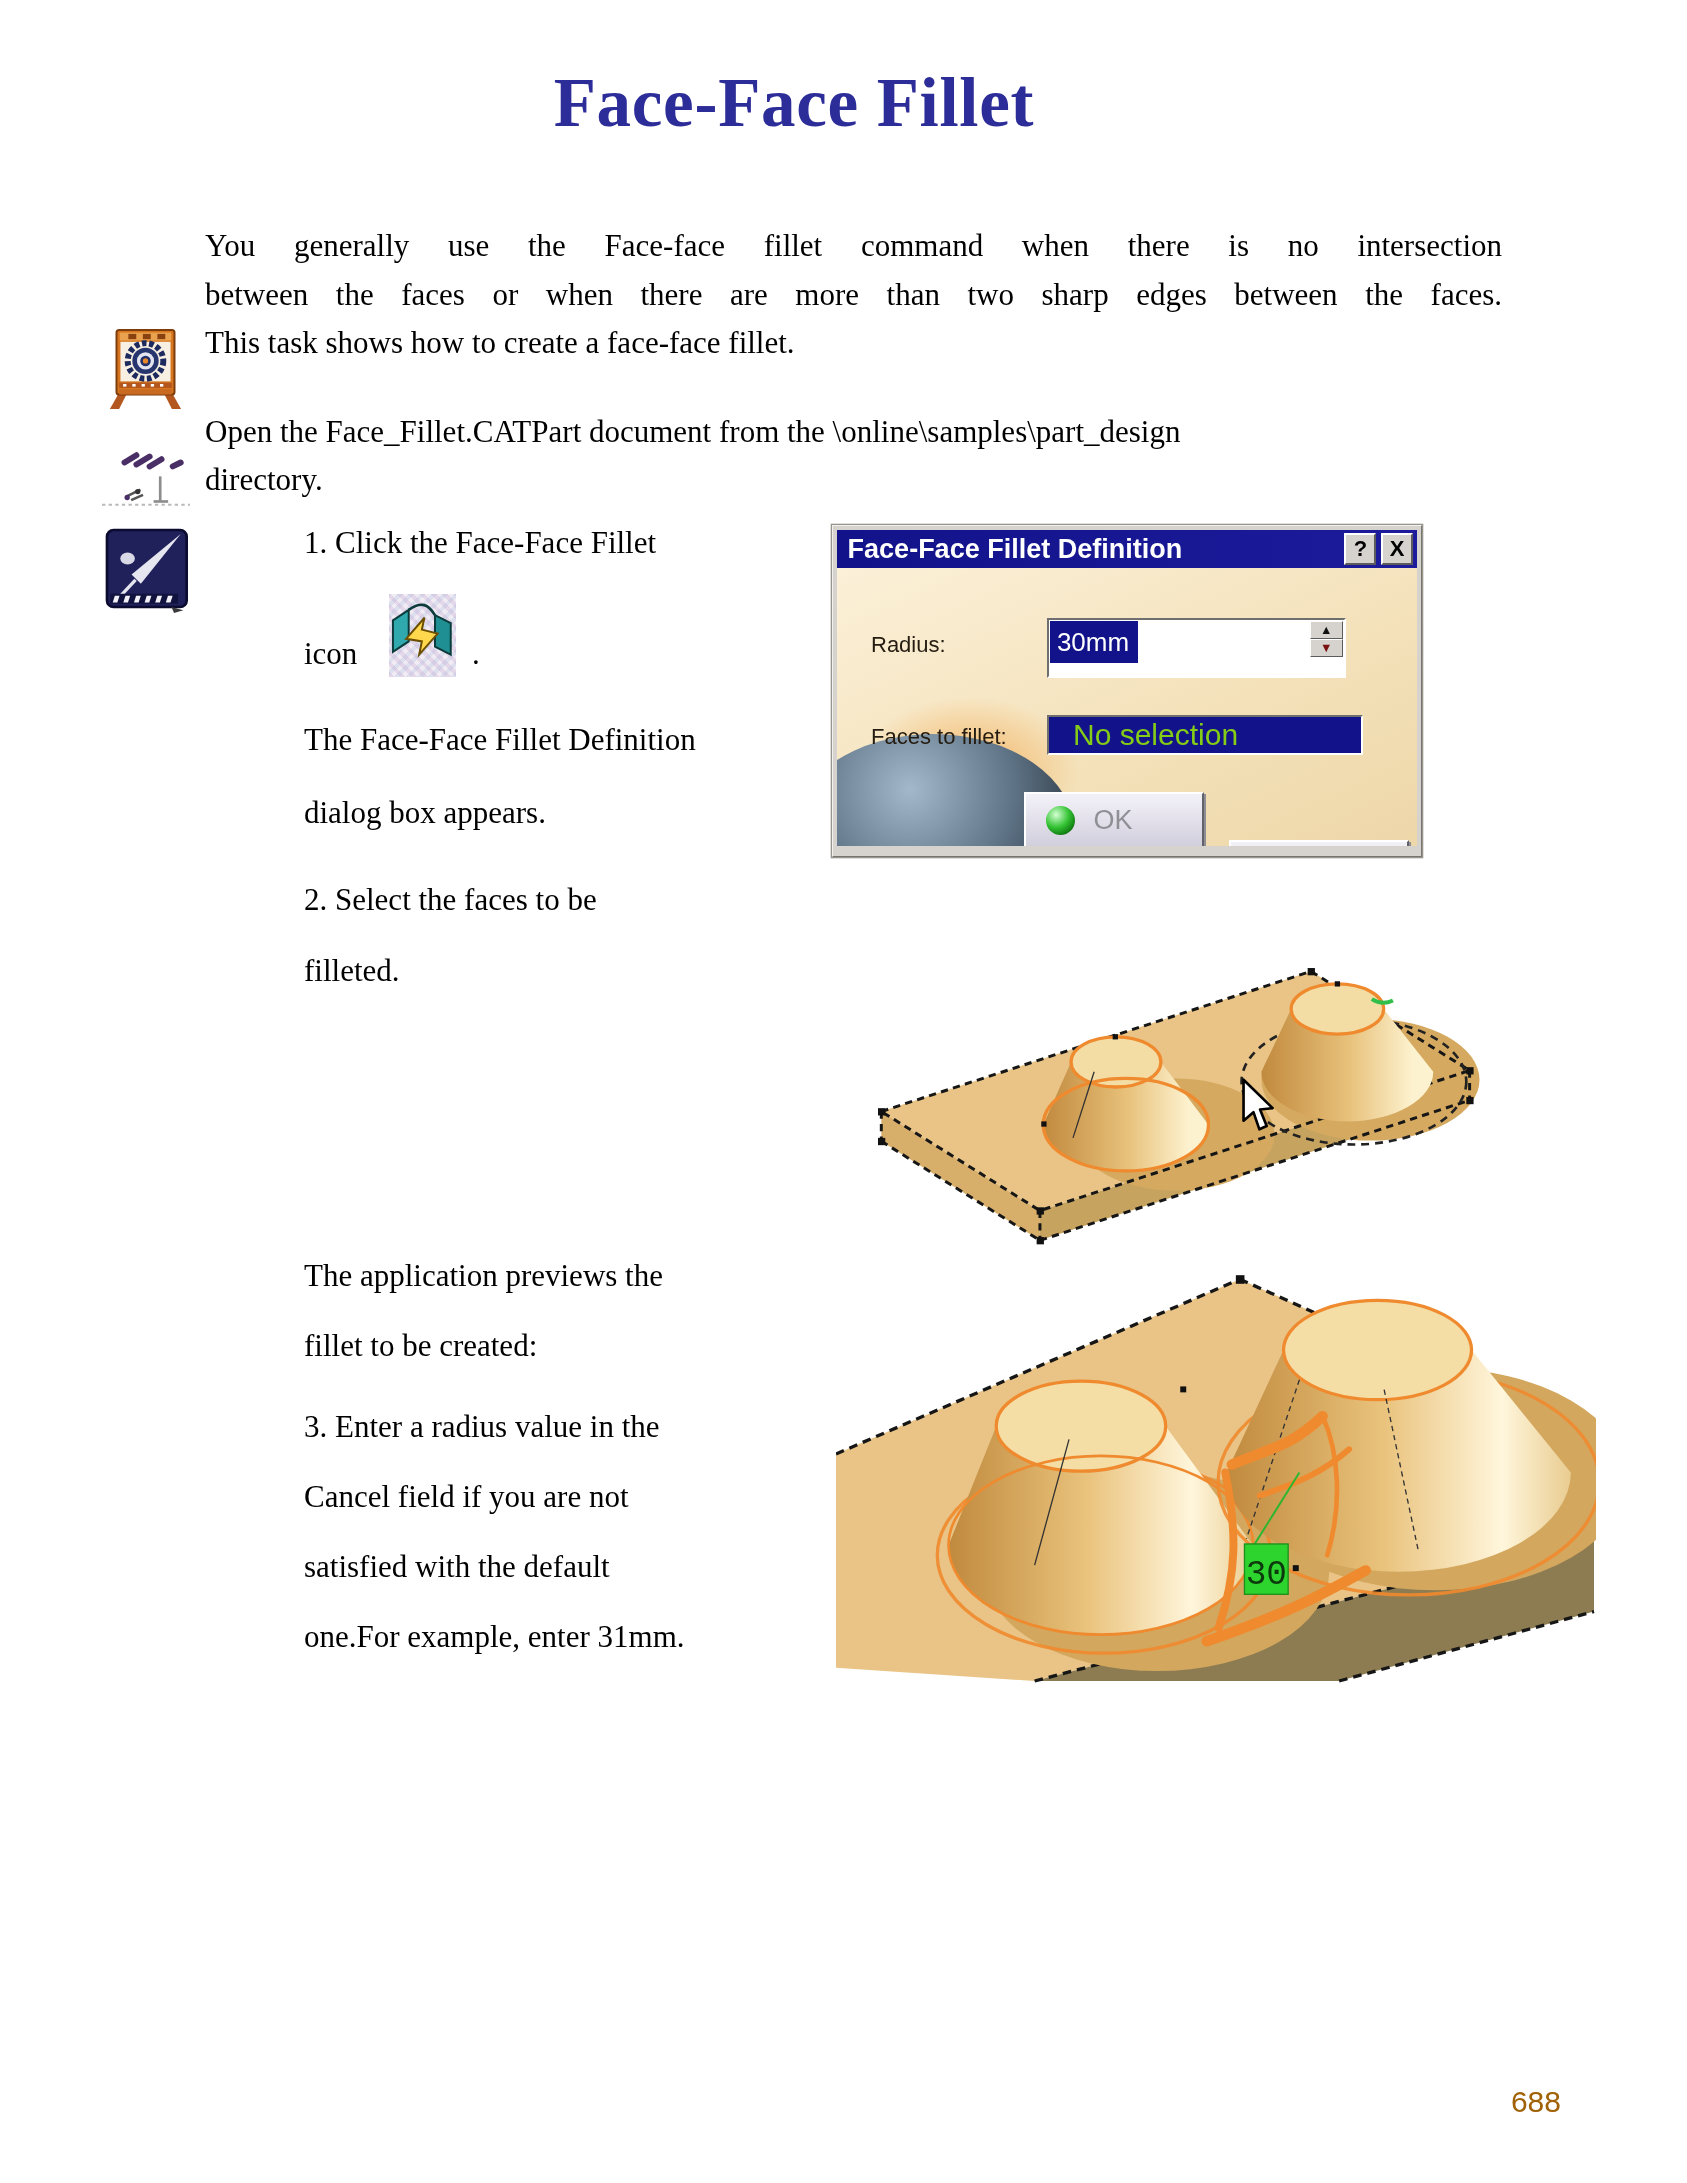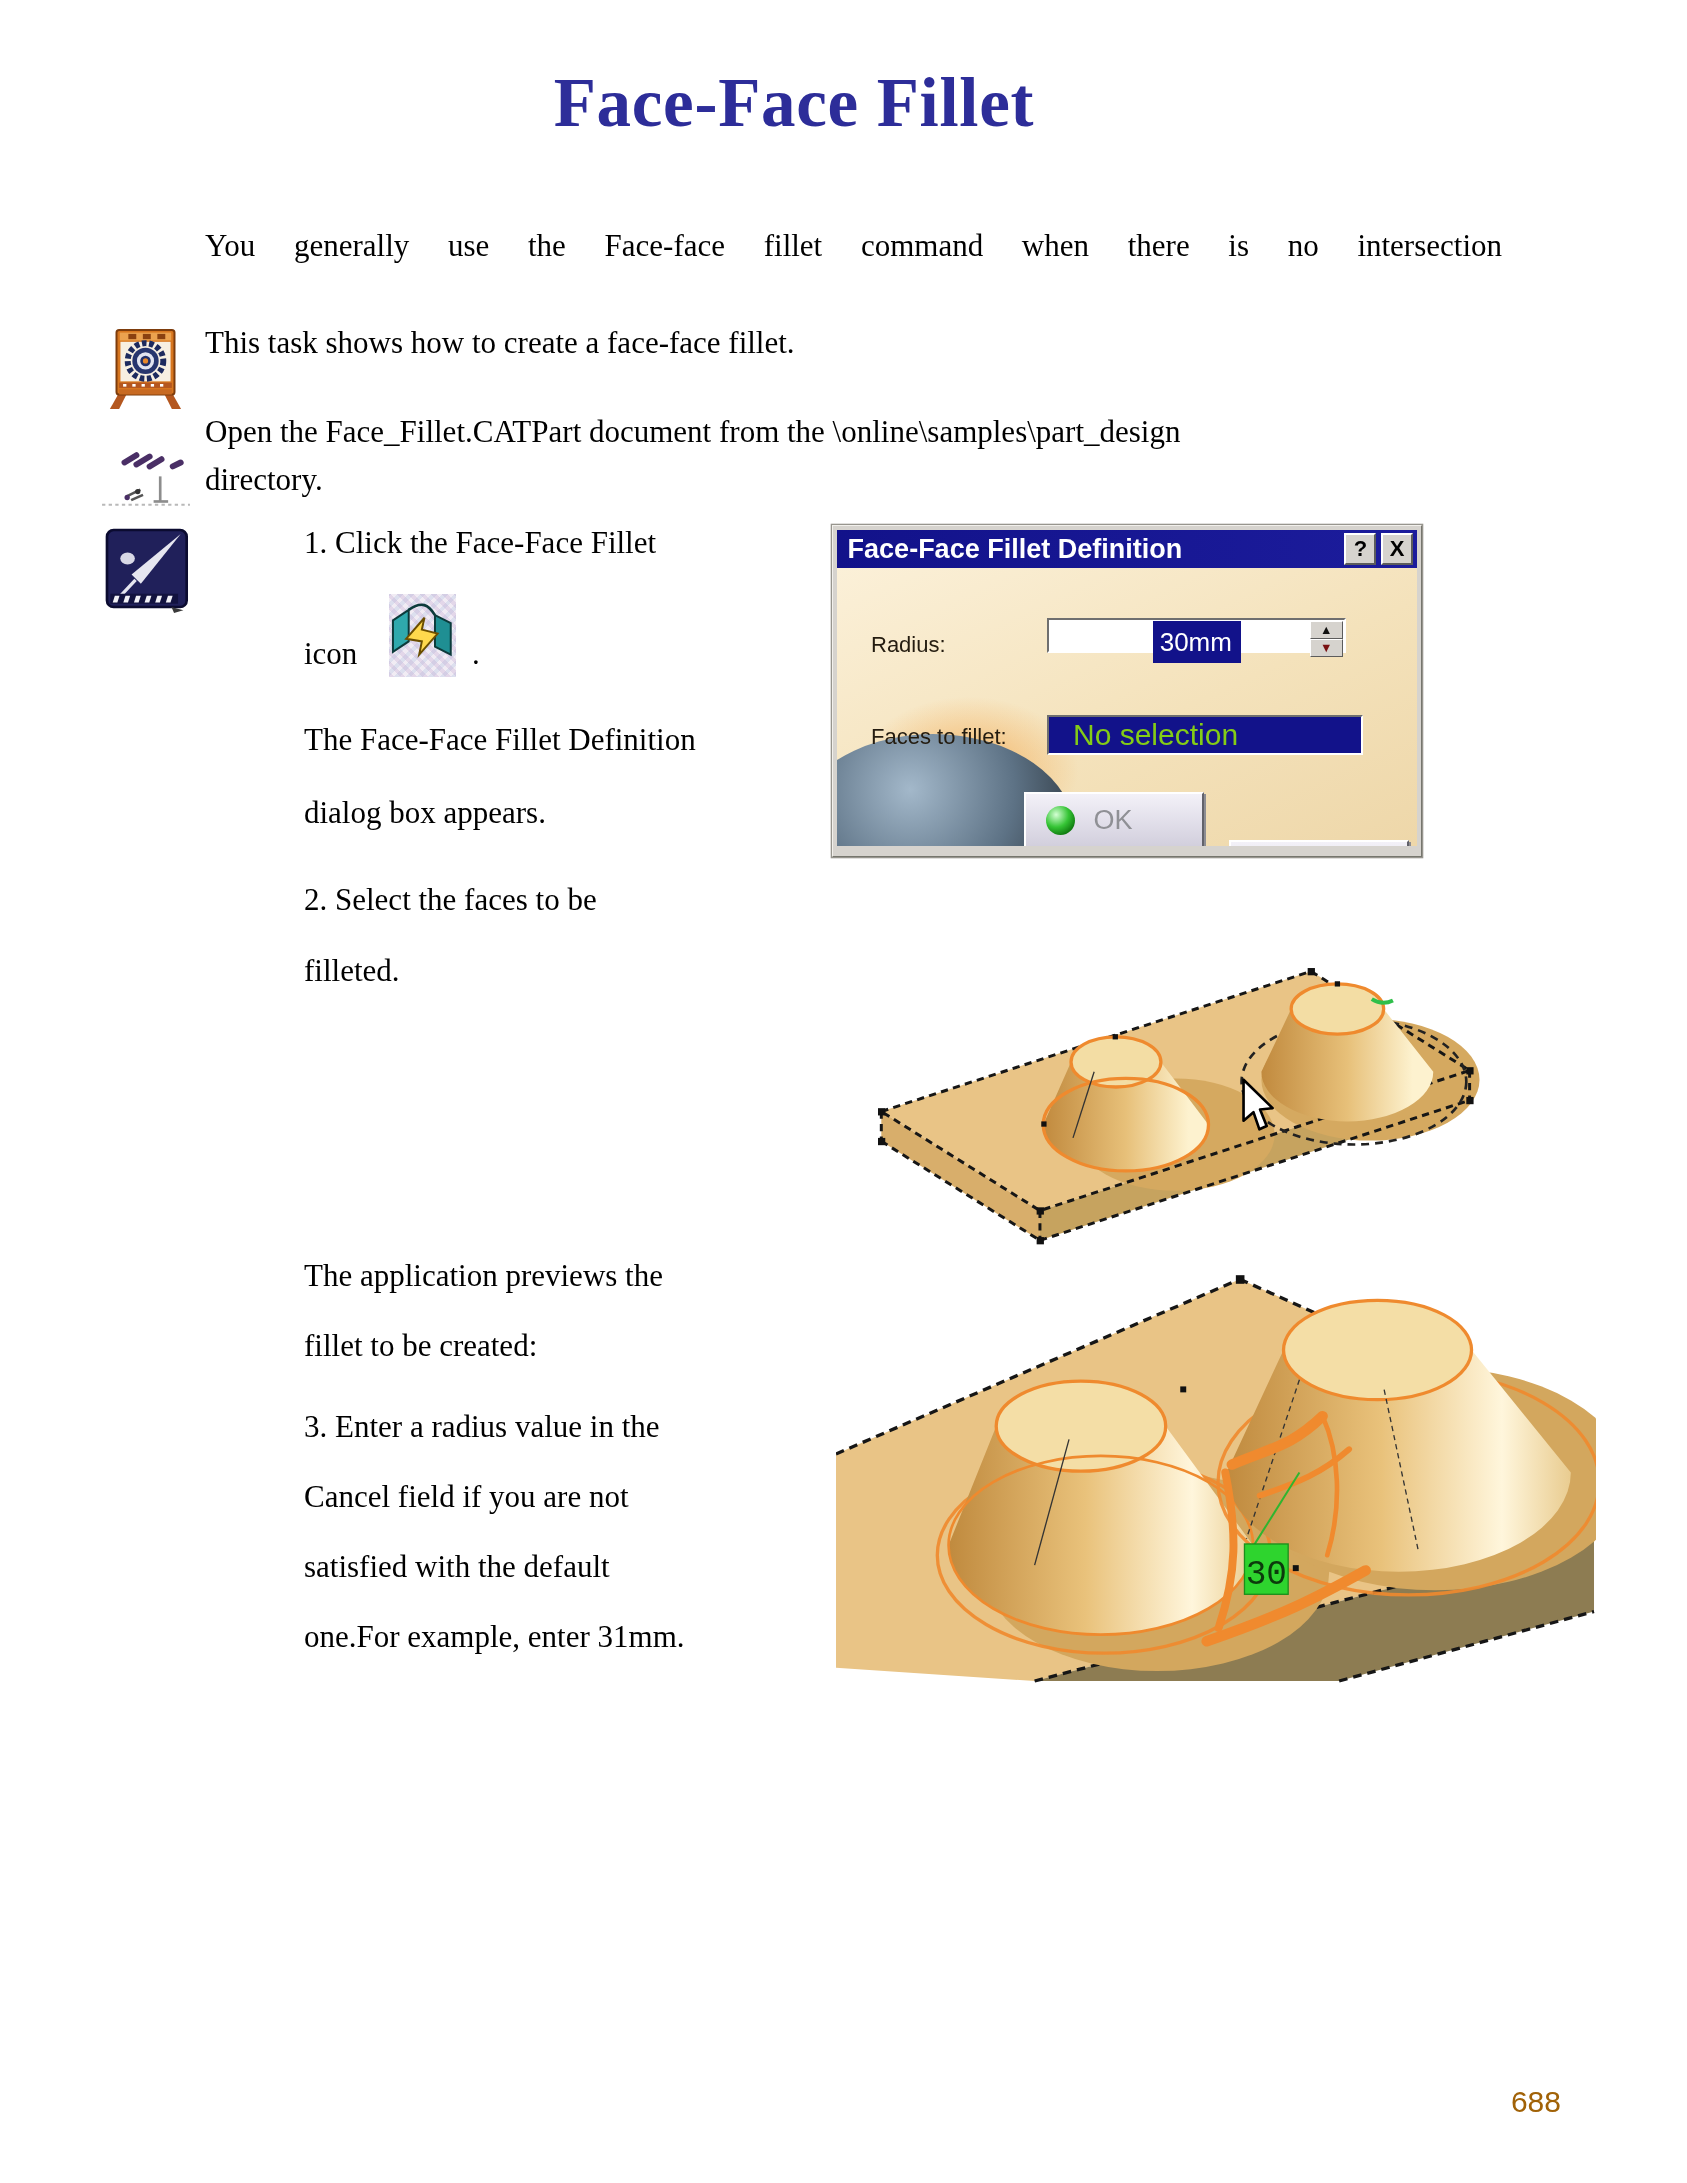--- a/index.html
+++ b/index.html
@@ -27,22 +27,22 @@
   .tb-btn{width:32px;height:32px;margin-left:4.6px;background:#d6d3ce;border:2px solid;
           border-color:#fff #5c5c5c #5c5c5c #fff;color:#000;font-weight:bold;font-size:22px;
           display:flex;align-items:center;justify-content:center;box-sizing:border-box;}
   .dlg-body{position:relative;height:278px;overflow:hidden;
             background:linear-gradient(155deg,#fbf0d8 0%,#f4e2bb 55%,#eed7a9 100%);}
   .glow{position:absolute;left:-20px;bottom:-26.5px;width:304px;height:205px;
         background:radial-gradient(closest-side,rgba(242,148,40,.6),rgba(242,148,40,0) 72%);}
   .blob{position:absolute;left:-46px;bottom:-86px;width:284px;height:198px;border-radius:50%;
         background:radial-gradient(circle at 42% 28%,#a3b8ca,#5d7285 48%,#343f49 78%);}
   .dlg-label{position:absolute;font-size:22px;color:#241c10;}
-  .radius-field{position:absolute;left:210px;top:50px;width:299px;height:35px;background:#fff;
-        border:2px solid;border-color:#6f6f6f #fff #fff #6f6f6f;box-sizing:border-box;text-align:center;}
+  .radius-field{position:absolute;left:210px;top:50px;width:299px;height:60px;background:#fff;
+        border:2px solid;border-color:#6f6f6f #fff #fff #6f6f6f;box-sizing:border-box;}
   .sel{display:inline-block;background:#12128a;color:#fff;font-size:26px;padding:5.3px 9.3px 5.3px 6.6px;margin:1.3px 0 0 1.3px;}
   .spinner{position:absolute;right:1.3px;top:1.3px;width:33px;height:36px;display:flex;flex-direction:column;}
   .spin-btn{flex:1;background:#d6d3ce;border:1.3px solid;border-color:#fff #5c5c5c #5c5c5c #fff;
         display:flex;align-items:center;justify-content:center;font-size:12.6px;line-height:1;box-sizing:border-box;}
   .faces-field{position:absolute;left:210px;top:147px;width:316px;height:40px;background:#12128a;
         border:2px solid;border-color:#6f6f6f #fff #fff #6f6f6f;box-sizing:border-box;
         color:#84cc16;font-size:30px;display:flex;align-items:center;padding-left:24px;}
   .btn{position:absolute;top:224px;width:180px;height:56px;
        background:linear-gradient(#f3f1f8,#d2cfdd);border:2px solid;border-color:#fff #62626a #62626a #fff;
        box-shadow:2px 2px 0 #8d8d93;display:flex;align-items:center;font-size:27px;box-sizing:border-box;}
@@ -53,20 +53,21 @@
   .figure{position:absolute;background:#fff;}
 </style>
 </head>
 <body>
 
 <div class="page">
 
   <div class="title">Face-Face Fillet</div>
 
   <div class="txt just" style="left:205px;top:226px;">You generally use the Face-face fillet command when there is no intersection</div>
+  <div class="txt just" style="left:205px;top:275px;">between the faces or when there are more than two sharp edges between the faces.</div>
   <div class="txt" style="left:205px;top:323px;">This task shows how to create a face-face fillet.</div>
 
   <div class="icon-slot" style="left:99px;top:326px;width:93px;height:87px;">
     <svg width="93" height="87" viewBox="0 0 140 132">
       <polygon points="16,126 34,94 46,94 30,126" fill="#b4571f"></polygon>
       <polygon points="124,126 106,94 94,94 110,126" fill="#b4571f"></polygon>
       <rect x="26" y="6" width="88" height="98" rx="4" fill="#d7761f" stroke="#7d3c0c" stroke-width="3"></rect>
       <rect x="31" y="10" width="78" height="12" fill="#eba24f"></rect>
       <rect x="44" y="12" width="12" height="8" fill="#8a4110"></rect>
         <rect x="66" y="12" width="12" height="8" fill="#8a4110"></rect>

